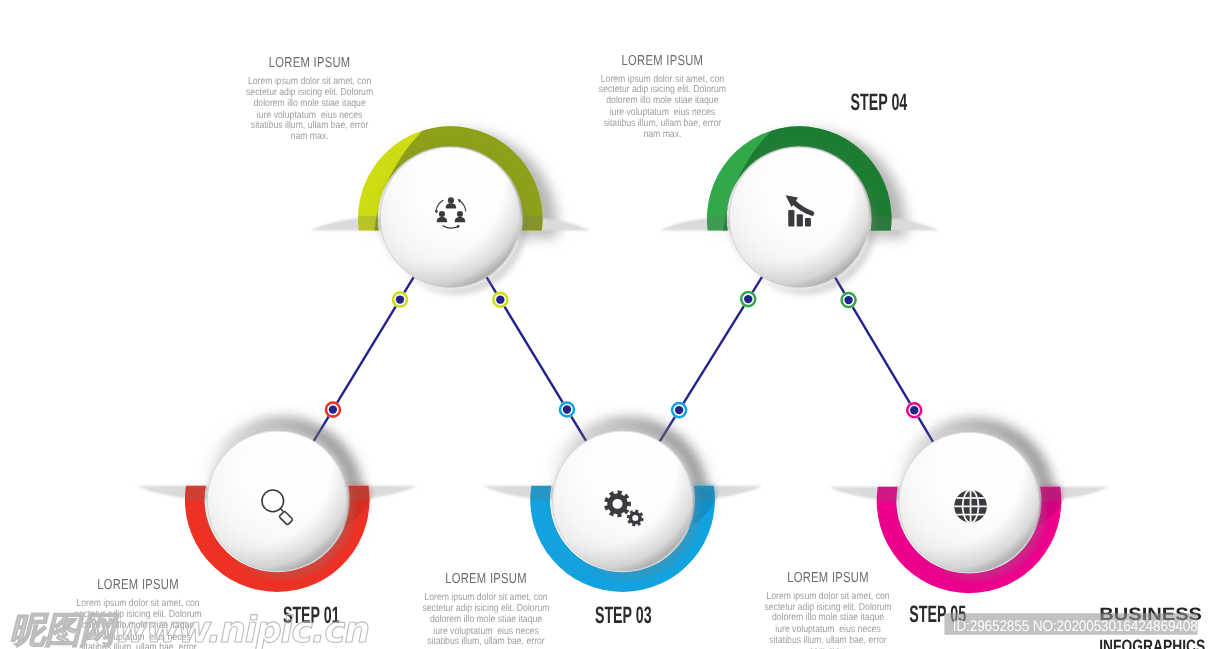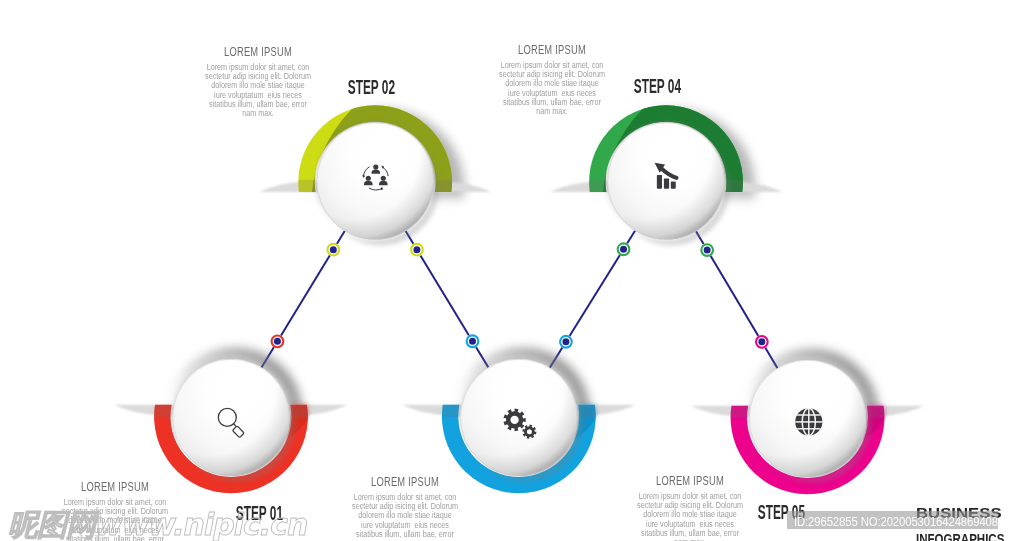--- a/index.html
+++ b/index.html
@@ -355,40 +355,40 @@
   <div class="steplabel" style="left:158.6px;top:501.5px;width:140px;text-align:right;"><i>STEP 01</i></div>
   <div class="txtblock" style="left:200.8px;top:44.7px;width:114.0px;">
     <div class="tb-head">LOREM IPSUM</div>
     <div class="tb-body">Lorem ipsum dolor sit amet, con
 sectetur adip isicing elit. Dolorum
 dolorem illo mole stiae itaque
 iure voluptatum  eius neces
 sitatibus illum, ullam bae, error
 nam max.</div>
   </div>
-  <div class="steplabel" style="left:301.3px;top:76.4px;width:140px;text-align:center;"><i>STEP 02</i></div>
   <div class="txtblock" style="left:348.4px;top:474.5px;width:114.0px;">
     <div class="tb-head">LOREM IPSUM</div>
     <div class="tb-body">Lorem ipsum dolor sit amet, con
 sectetur adip isicing elit. Dolorum
 dolorem illo mole stiae itaque
 iure voluptatum  eius neces
 sitatibus illum, ullam bae, error
 nam max.</div>
   </div>
+  <div class="steplabel" style="left:449.6px;top:502.2px;width:140px;text-align:center;"><i>STEP 03</i></div>
   <div class="txtblock" style="left:495.3px;top:42.7px;width:114.0px;">
     <div class="tb-head">LOREM IPSUM</div>
     <div class="tb-body">Lorem ipsum dolor sit amet, con
 sectetur adip isicing elit. Dolorum
 dolorem illo mole stiae itaque
 iure voluptatum  eius neces
 sitatibus illum, ullam bae, error
 nam max.</div>
   </div>
-  <div class="steplabel" style="left:618px;top:74.8px;width:140px;text-align:left;"><i>STEP 04</i></div>
+  <div class="steplabel" style="left:632px;top:74.8px;width:140px;text-align:right;"><i>STEP 04</i></div>
   <div class="txtblock" style="left:633.2px;top:473.6px;width:114.0px;">
     <div class="tb-head">LOREM IPSUM</div>
     <div class="tb-body">Lorem ipsum dolor sit amet, con
 sectetur adip isicing elit. Dolorum
 dolorem illo mole stiae itaque
 iure voluptatum  eius neces
 sitatibus illum, ullam bae, error
 nam max.</div>
   </div>
   <div class="steplabel" style="left:741.6px;top:501.4px;width:140px;text-align:left;"><i>STEP 05</i></div>

